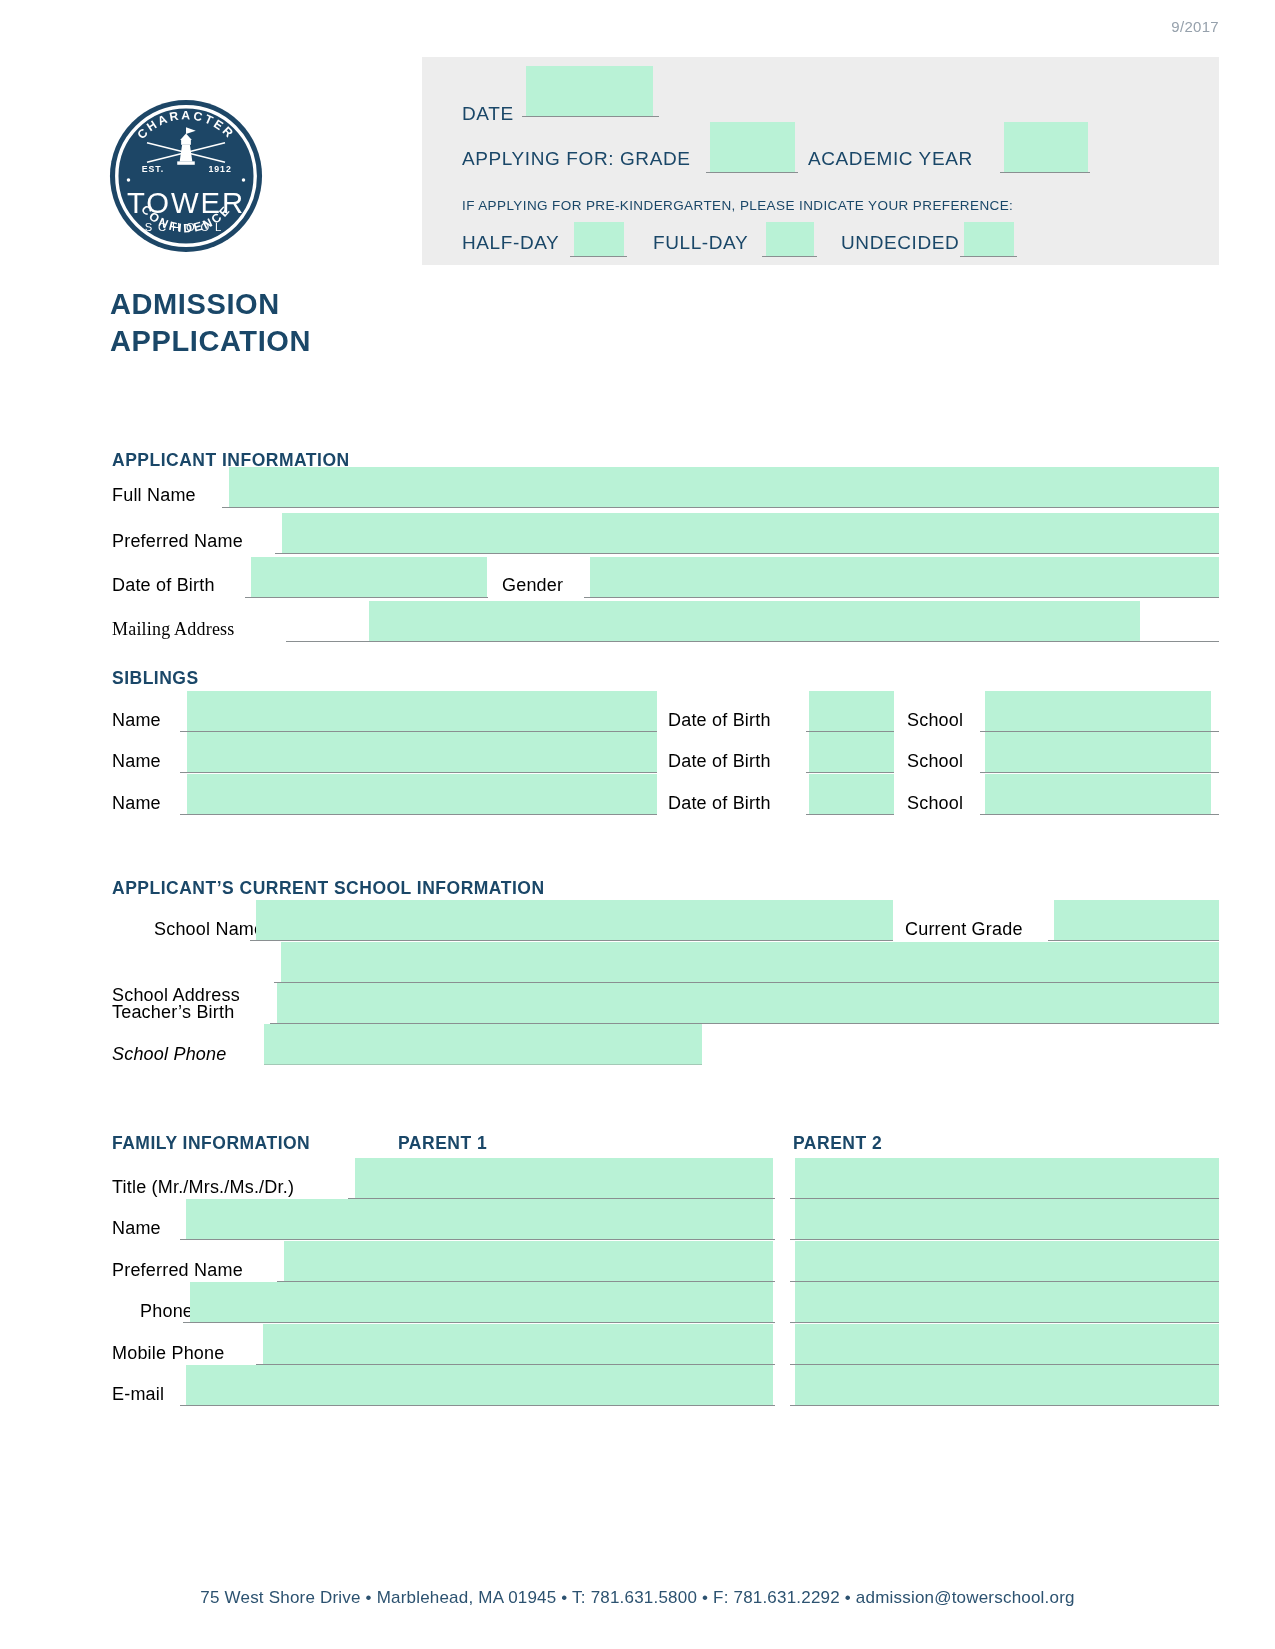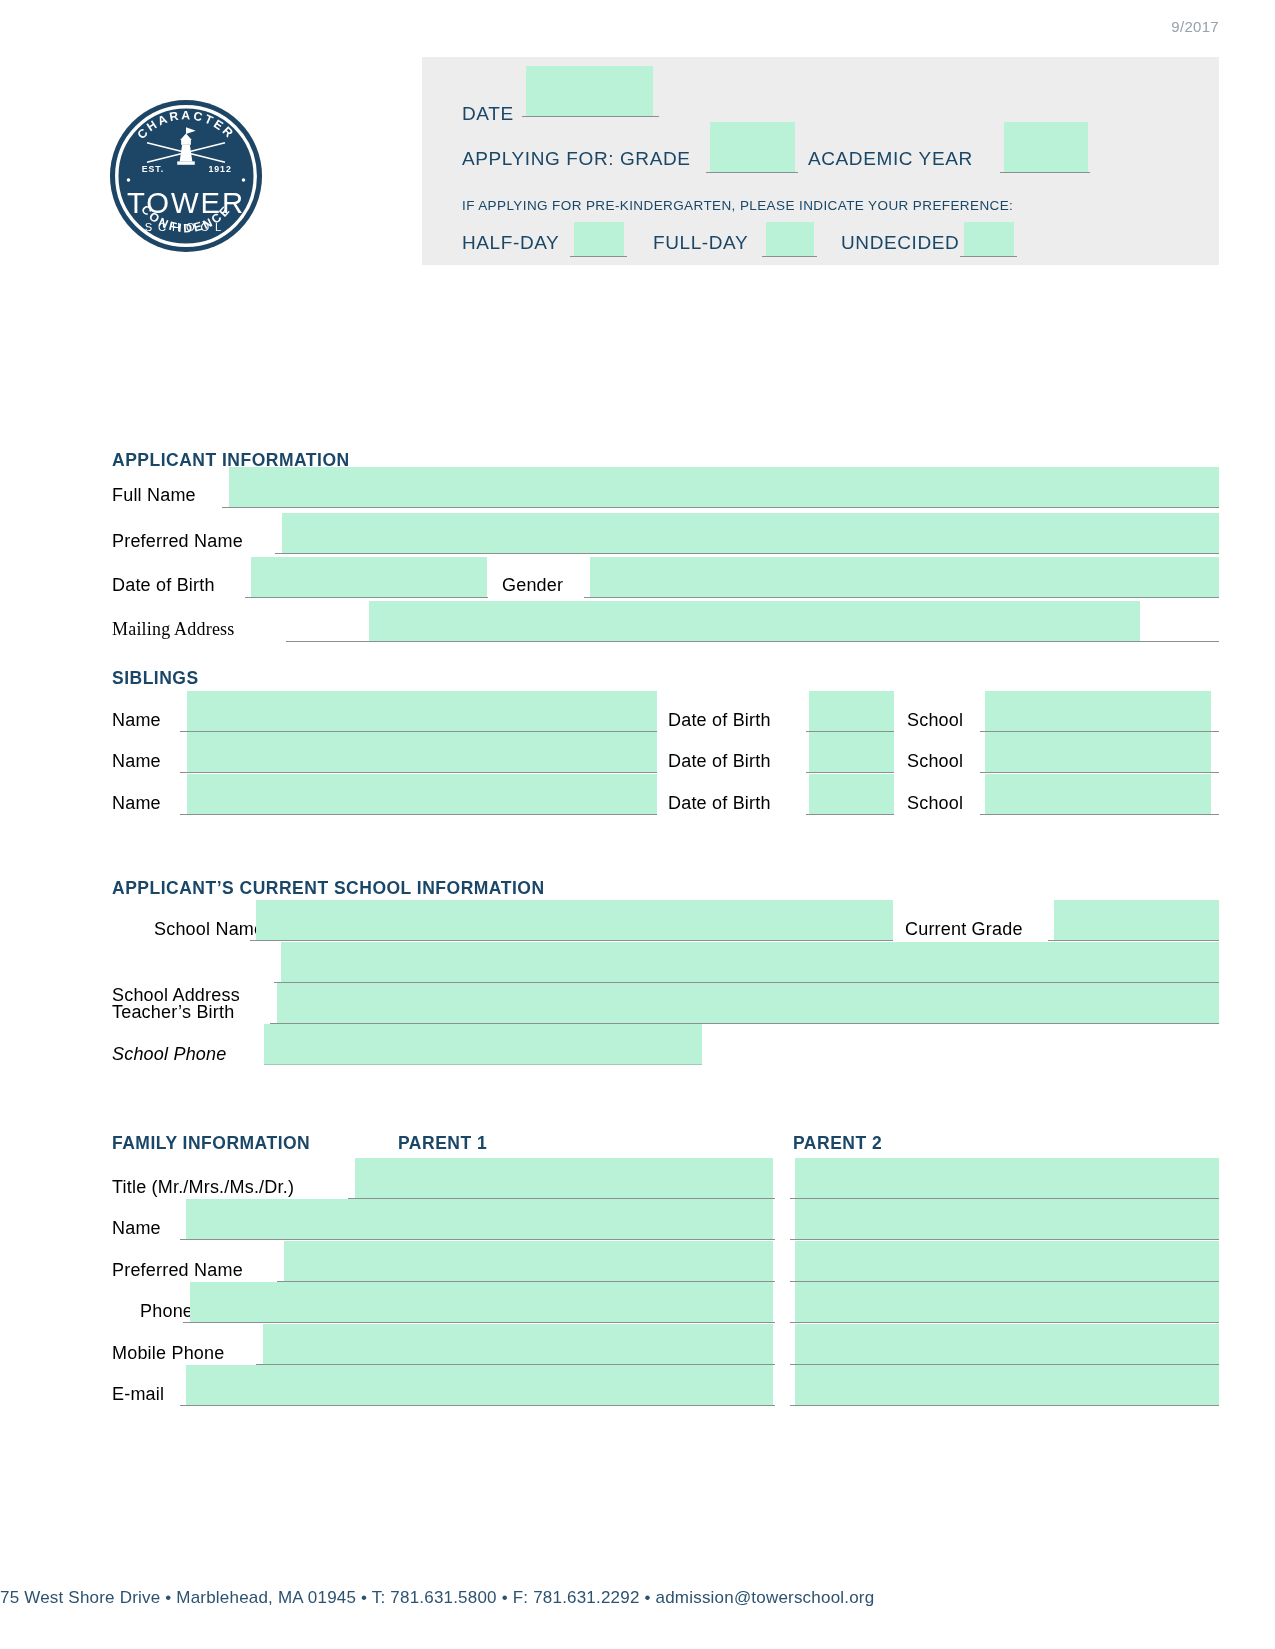--- a/index.html
+++ b/index.html
@@ -14,21 +14,21 @@
   .ul { position:absolute; height:0; border-top:1.5px solid #8a8f91; }
   
   .lb { position:absolute; font-size:18px; color:#000000; letter-spacing:.2px; white-space:nowrap; }
   
   .sec { position:absolute; font-size:17.5px; font-weight:bold; color:#1a4768; letter-spacing:.5px; white-space:nowrap; }
   
   .bx-lb { position:absolute; font-size:19px; color:#1a4768; letter-spacing:.6px; white-space:nowrap; }
   .graybox { position:absolute; left:422px; top:57px; width:797px; height:208px; background:#ededed; }
   .version { position:absolute; top:18px; right:56px; font-size:15px; color:#96a1ac; letter-spacing:.3px; }
   .title { position:absolute; left:110px; top:286px; font-size:29px; line-height:37px; font-weight:bold; color:#1a4768; letter-spacing:.6px; }
-  .footer { position:absolute; left:0; top:1588px; width:1275px; font-size:17px; color:#2c5270; letter-spacing:.2px; }
+  .footer { position:absolute; left:0; top:1588px; width:1275px; text-align:center; font-size:17px; color:#2c5270; letter-spacing:.2px; }
   .note { position:absolute; left:462px; top:198px; font-size:13.5px; color:#1a4768; letter-spacing:.4px; white-space:nowrap; }
   .logo { position:absolute; left:108px; top:98px; width:156px; height:156px; }
 </style>
 </head>
 <body>
 
 <div class="page">
 
   <div class="version">9/2017</div>
 
@@ -84,20 +84,24 @@
   <div class="bx-lb" style="left:462px;top:232px;">HALF-DAY</div>
   <div class="g" style="left:574px;top:222px;width:50px;height:34px;"></div>
   <div class="ul" style="left:570px;top:256px;width:57px;"></div>
   <div class="bx-lb" style="left:653px;top:232px;">FULL-DAY</div>
   <div class="g" style="left:766px;top:222px;width:48px;height:34px;"></div>
   <div class="ul" style="left:762px;top:256px;width:55px;"></div>
   <div class="bx-lb" style="left:841px;top:232px;">UNDECIDED</div>
   <div class="g" style="left:964px;top:222px;width:50px;height:34px;"></div>
   <div class="ul" style="left:960px;top:256px;width:57px;"></div>
 
+  <div class="title">
+    <div>ADMISSION</div>
+    <div>APPLICATION</div>
+  </div>
 
   <div class="sec" style="left:112px;top:450px;text-align:center;">APPLICANT INFORMATION</div>
 
   <div class="lb" style="left:112px;top:485px;">Full Name</div>
   <div class="g" style="left:229px;top:467px;width:990px;"></div>
   <div class="ul" style="left:222px;top:507px;width:997px;"></div>
 
   <div class="lb" style="left:112px;top:531px;">Preferred Name</div>
   <div class="g" style="left:282px;top:513px;width:937px;"></div>
   <div class="ul" style="left:275px;top:553px;width:944px;"></div>

